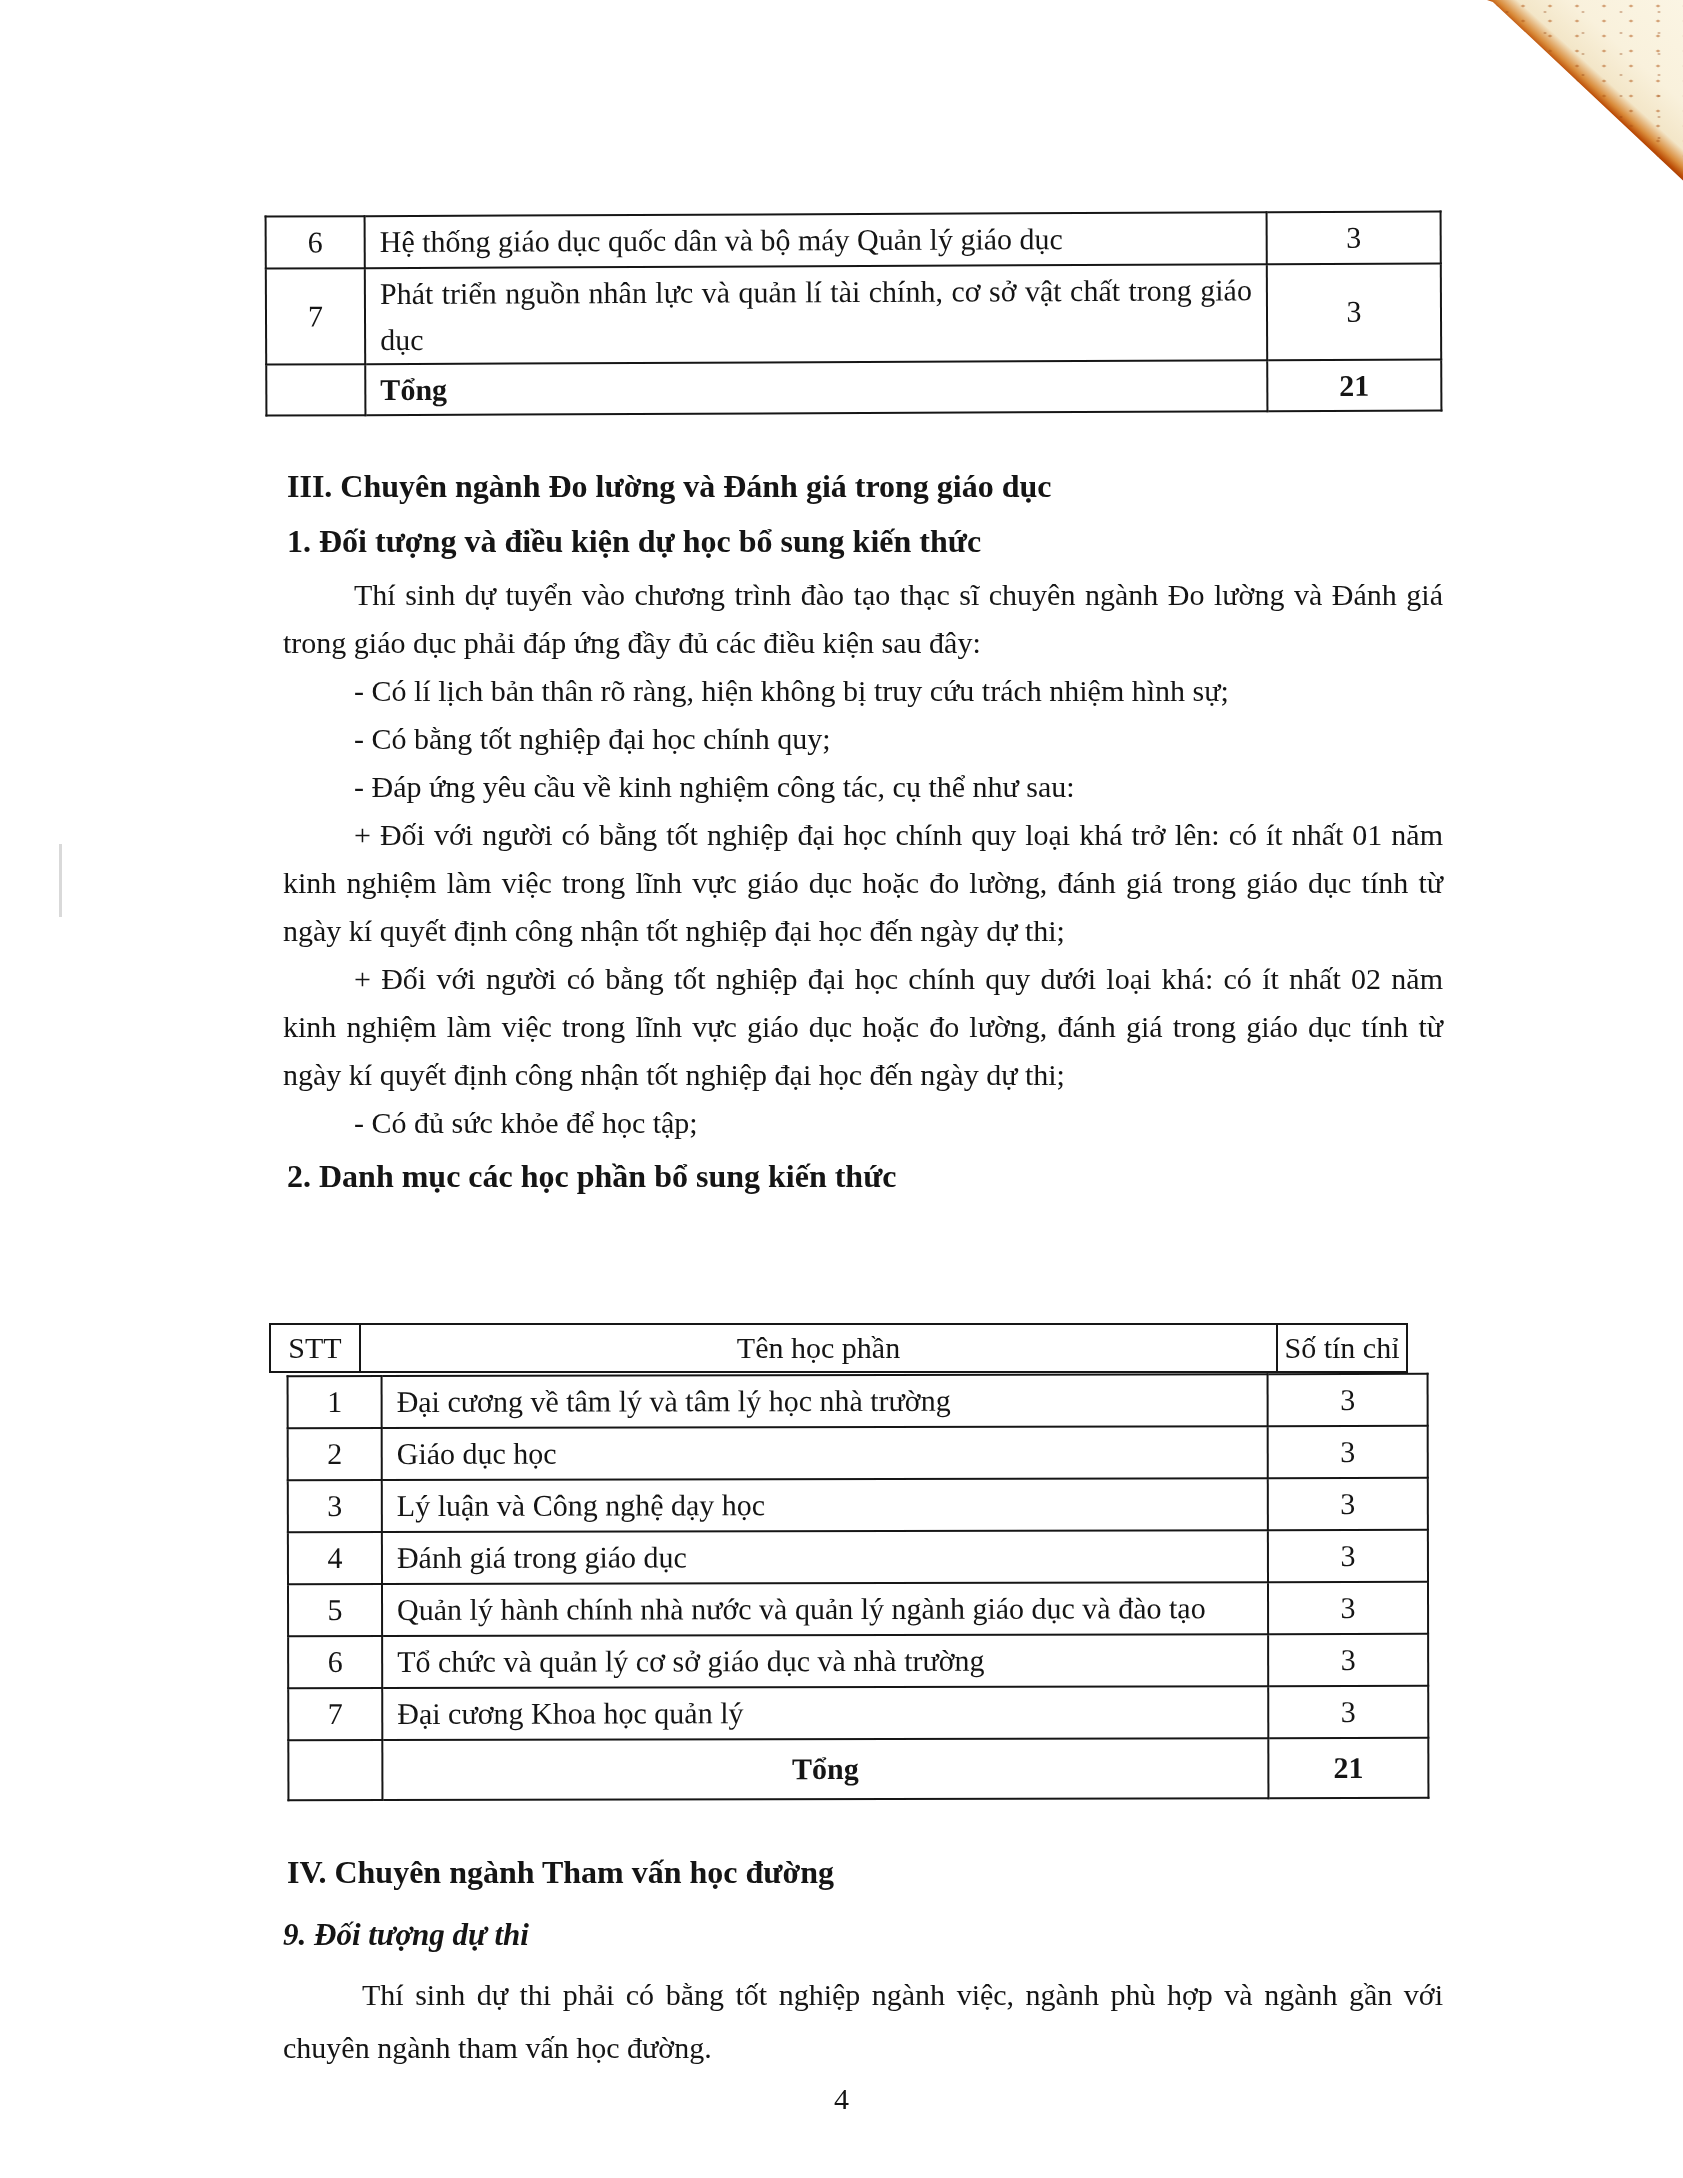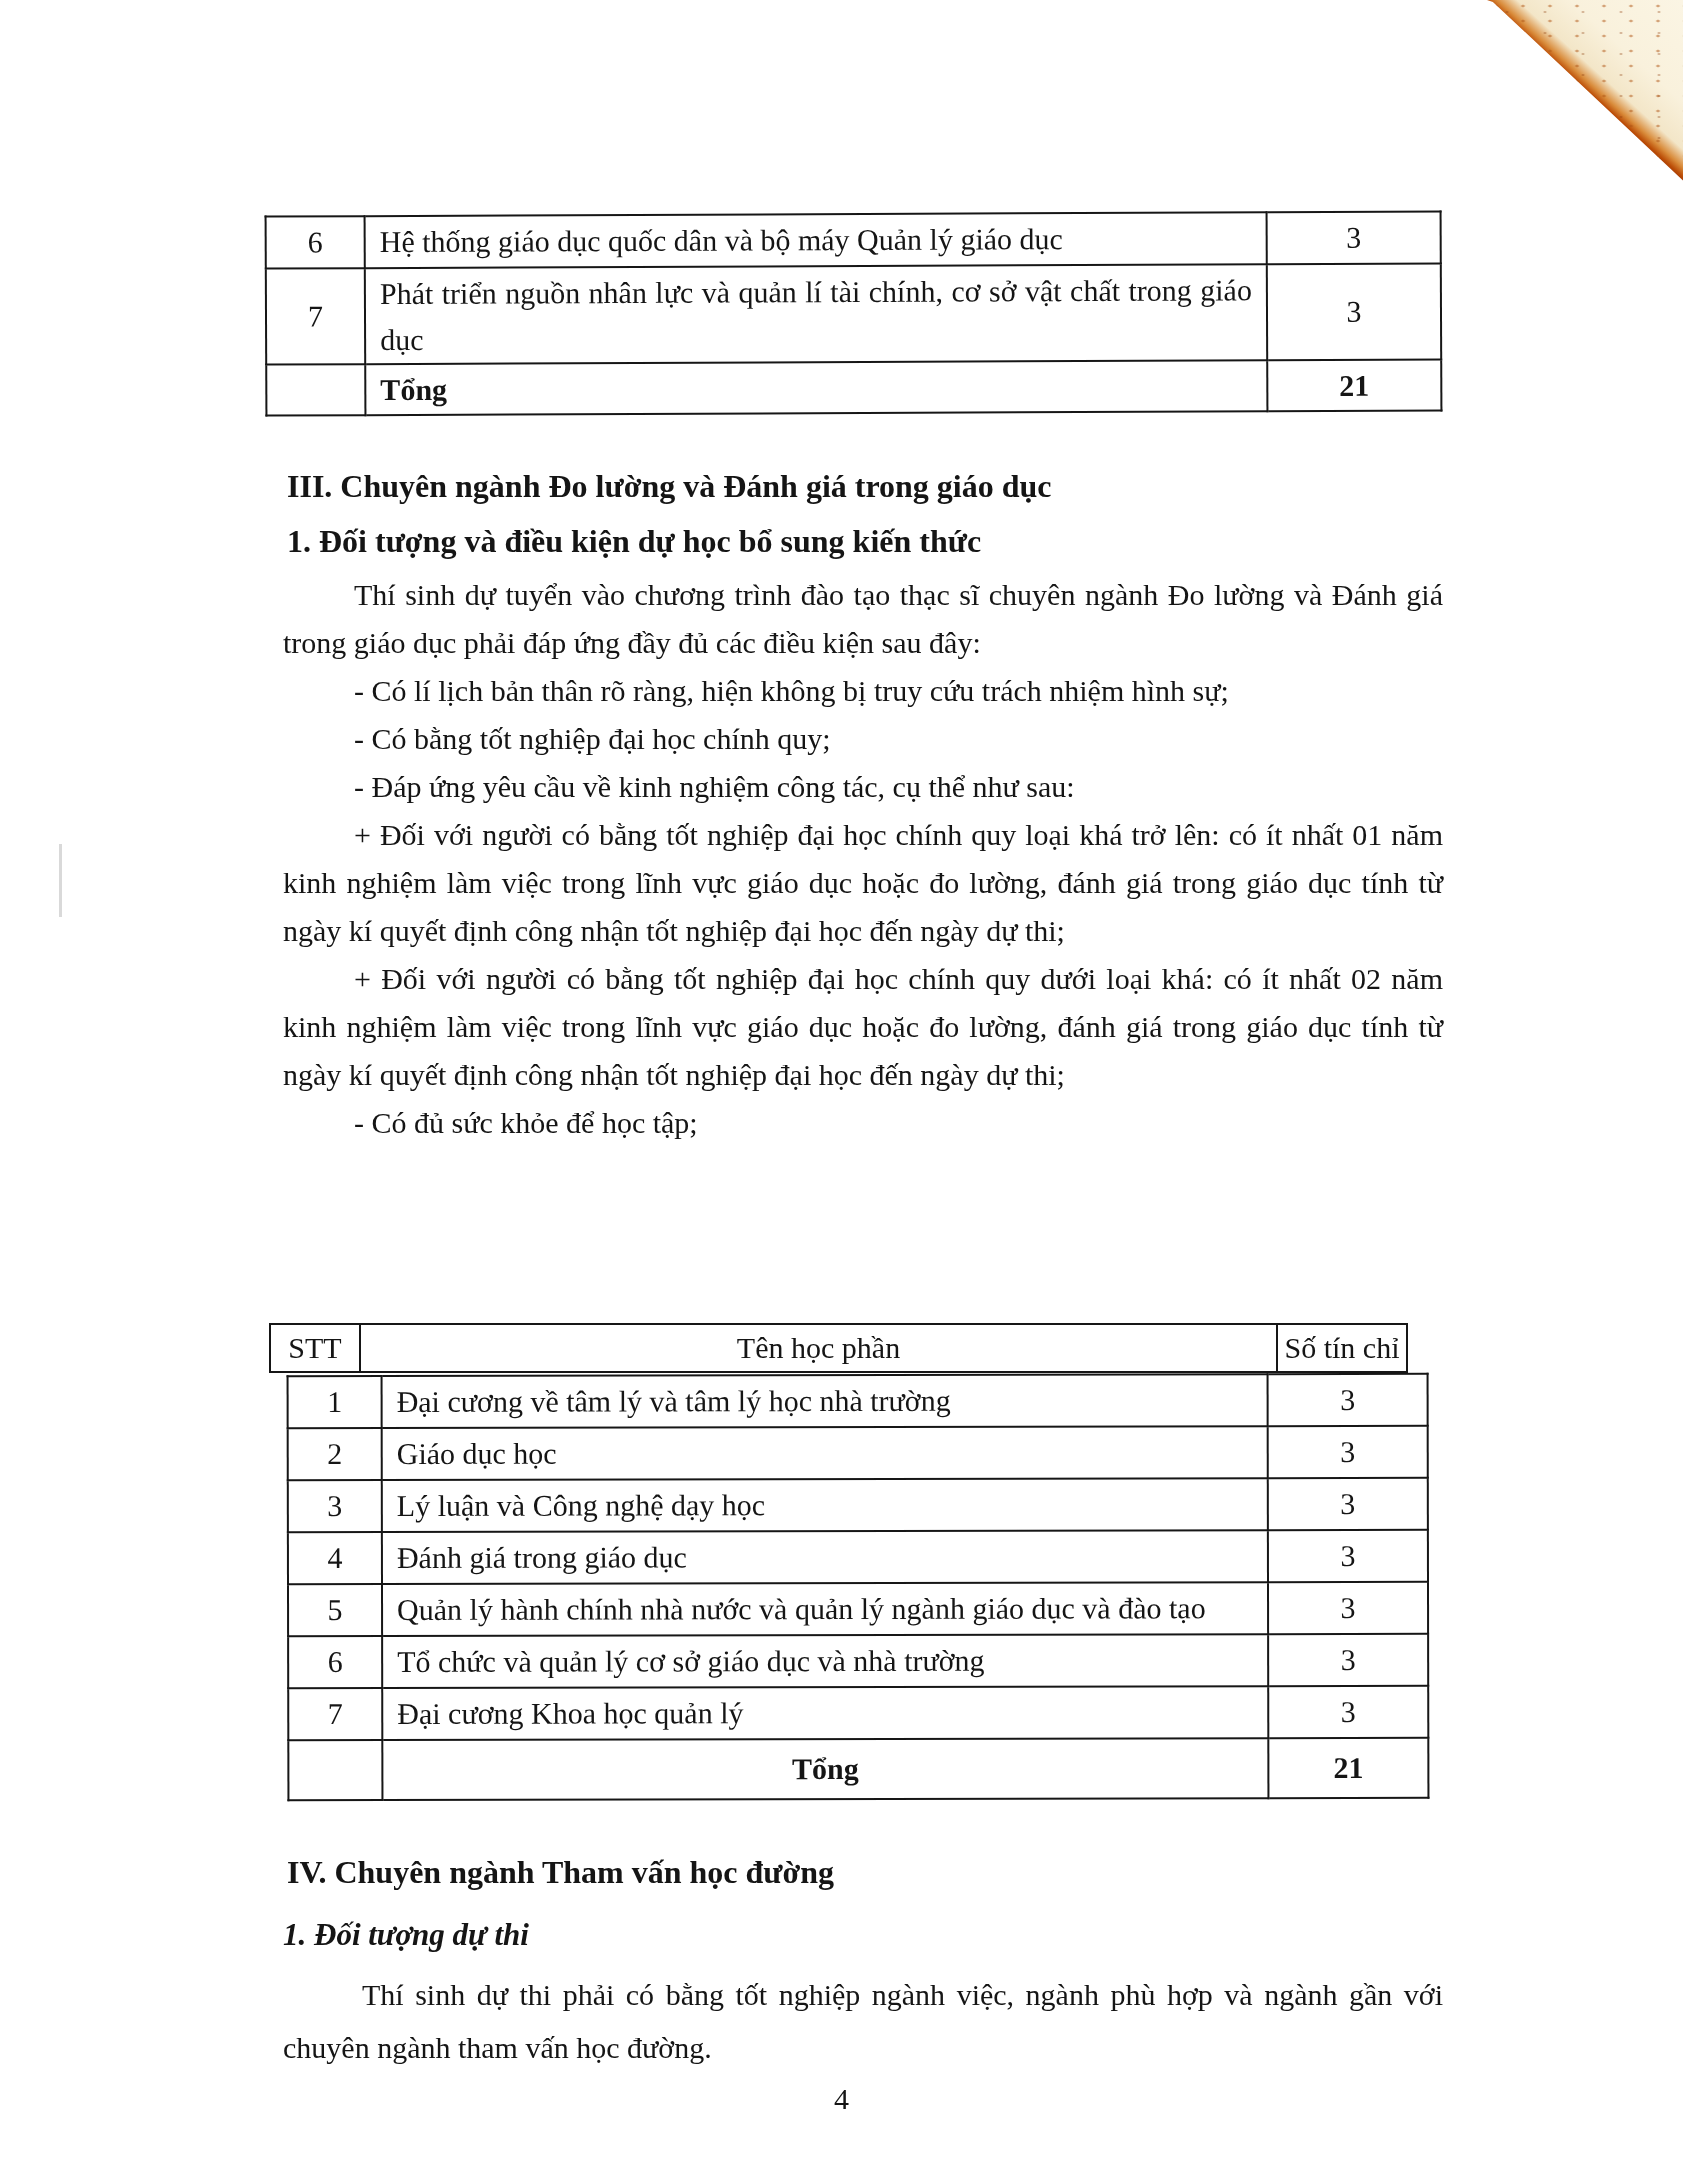--- a/index.html
+++ b/index.html
@@ -137,20 +137,21 @@
   <div class="sec3">
     <h2>III. Chuyên ngành Đo lường và Đánh giá trong giáo dục</h2>
     <h3>1. Đối tượng và điều kiện dự học bổ sung kiến thức</h3>
     <p class="p-indent">Thí sinh dự tuyển vào chương trình đào tạo thạc sĩ chuyên ngành Đo lường và Đánh giá trong giáo dục phải đáp ứng đầy đủ các điều kiện sau đây:</p>
     <p class="p-bullet">- Có lí lịch bản thân rõ ràng, hiện không bị truy cứu trách nhiệm hình sự;</p>
     <p class="p-bullet">- Có bằng tốt nghiệp đại học chính quy;</p>
     <p class="p-bullet">- Đáp ứng yêu cầu về kinh nghiệm công tác, cụ thể như sau:</p>
     <p class="p-indent">+ Đối với người có bằng tốt nghiệp đại học chính quy loại khá trở lên: có ít nhất 01 năm kinh nghiệm làm việc trong lĩnh vực giáo dục hoặc đo lường, đánh giá trong giáo dục tính từ ngày kí quyết định công nhận tốt nghiệp đại học đến ngày dự thi;</p>
     <p class="p-indent">+ Đối với người có bằng tốt nghiệp đại học chính quy dưới loại khá: có ít nhất 02 năm kinh nghiệm làm việc trong lĩnh vực giáo dục hoặc đo lường, đánh giá trong giáo dục tính từ ngày kí quyết định công nhận tốt nghiệp đại học đến ngày dự thi;</p>
     <p class="p-bullet">- Có đủ sức khỏe để học tập;</p>
+    <h3>2. Danh mục các học phần bổ sung kiến thức</h3>
   </div>
 
   <div class="table2-header">
     <div class="hc h-stt">STT</div>
     <div class="hc h-name">Tên học phần</div>
     <div class="hc h-credits">Số tín chỉ</div>
   </div>
 
   <table class="table2">
     <colgroup>
@@ -197,20 +198,20 @@
     <tr class="total">
       <td></td>
       <td class="total-label bold">Tổng</td>
       <td class="cell-credits bold">21</td>
     </tr>
   </tbody>
     </table>
 
   <div class="sec4">
     <h2>IV. Chuyên ngành Tham vấn học đường</h2>
-    <h3>1. Đối tượng dự thi</h3>
+    <h3>9. Đối tượng dự thi</h3>
     <p>Thí sinh dự thi phải có bằng tốt nghiệp ngành việc, ngành phù hợp và ngành gần với chuyên ngành tham vấn học đường.</p>
   </div>
 
   <div class="page-number">4</div>
 
 </div>
 
 
 </body></html>

